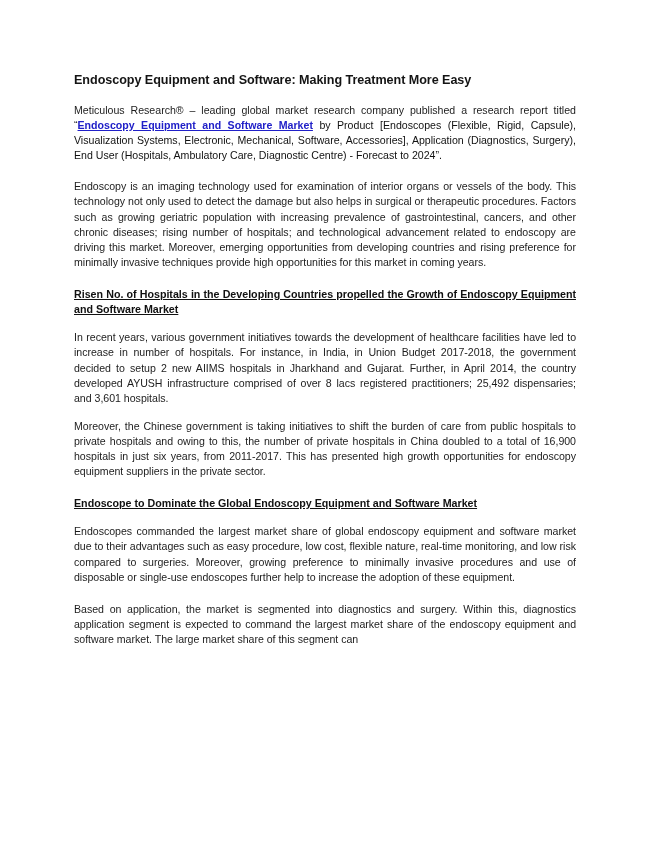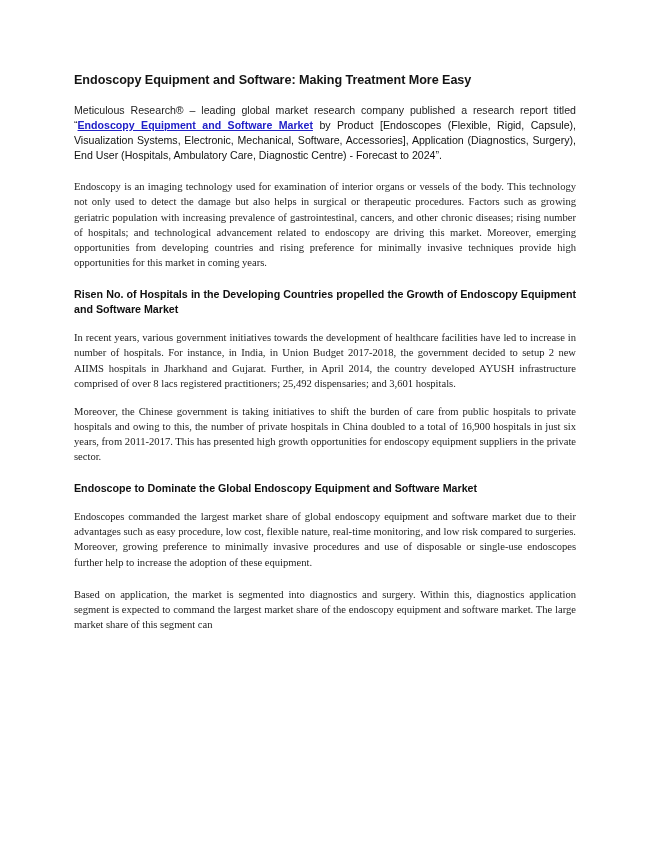--- a/index.html
+++ b/index.html
@@ -45,21 +45,20 @@
   }
 
   p.body-text {
     font-size: 10.6px;
     line-height: 15.1px;
     text-align: justify;
     text-justify: inter-word;
     margin: 0 0 13px 0;
     color: #1c1c1c;
     letter-spacing: -0.02px;
-    font-family: Liberation Serif, serif;
   }
 
   p.lead {
     font-size: 10.6px;
     line-height: 15.1px;
     text-align: justify;
     margin: 0 0 16px 0;
     color: #1c1c1c;
   }
 
@@ -75,20 +74,21 @@
 
   h2.section-head {
     font-size: 10.7px;
     font-weight: bold;
     line-height: 15.2px;
     text-align: justify;
     text-justify: inter-word;
     margin: 0 0 13px 0;
     color: #111111;
     letter-spacing: -0.01px;
+    text-decoration: underline;
   }
 
   h2.section-head.nojustify {
     text-align: left;
   }
 
   .spacer-sm { height: 4px; }
 </style>
 </head>
 <body>

